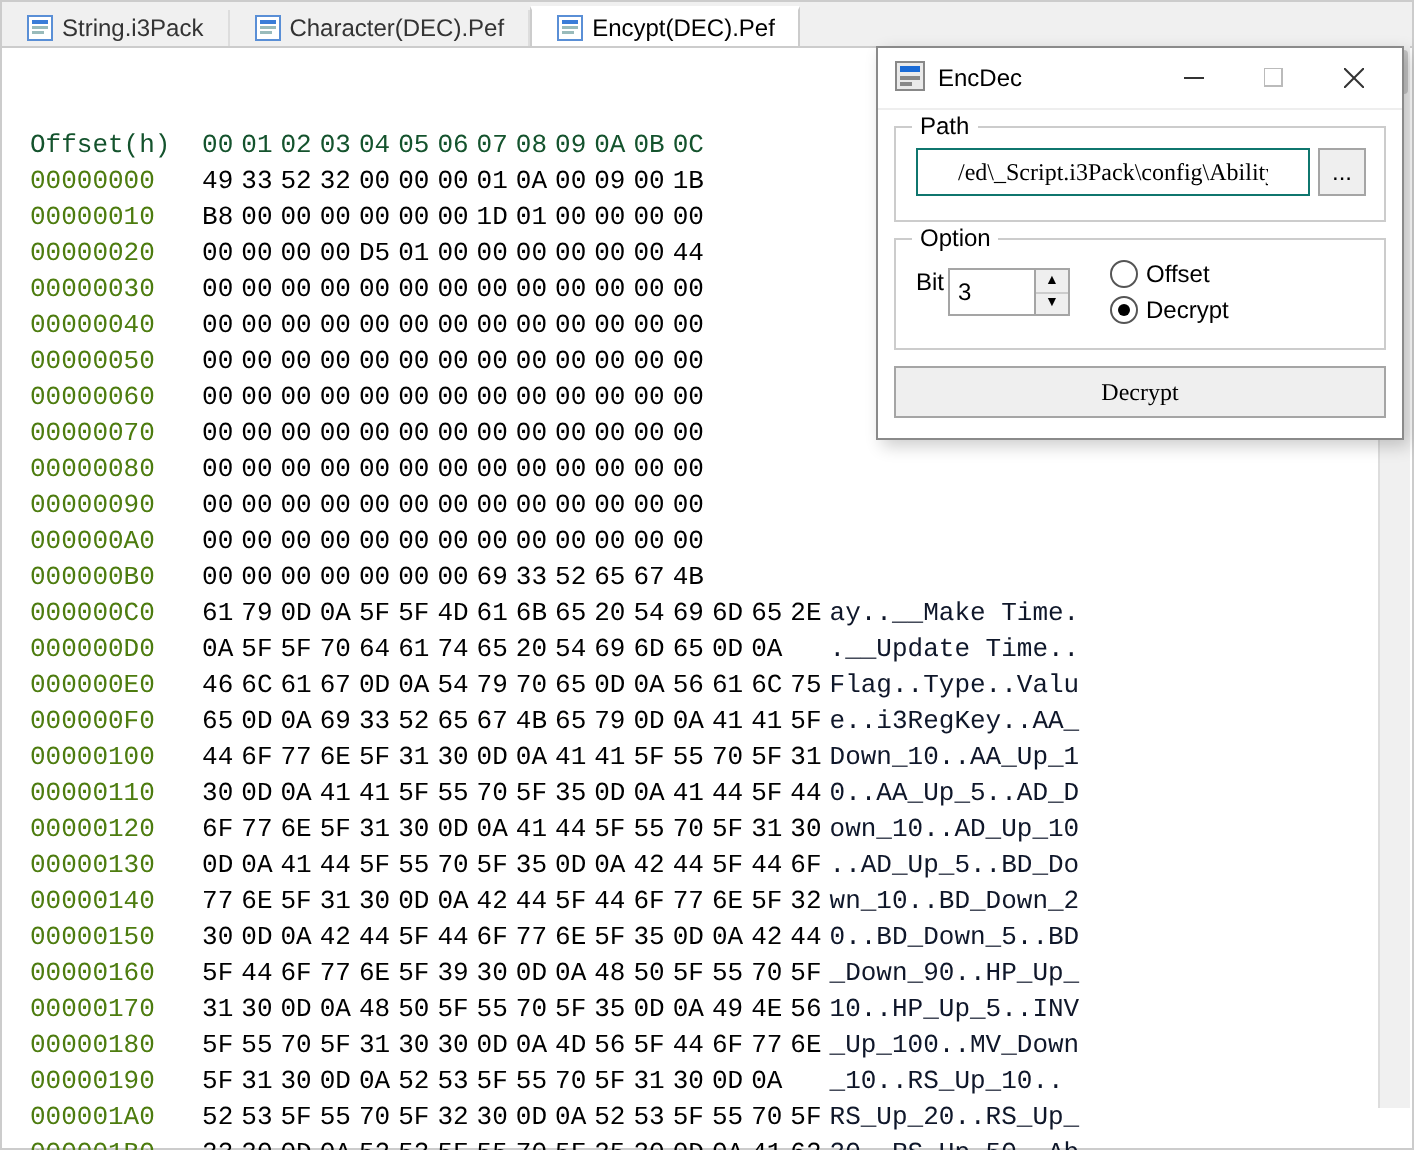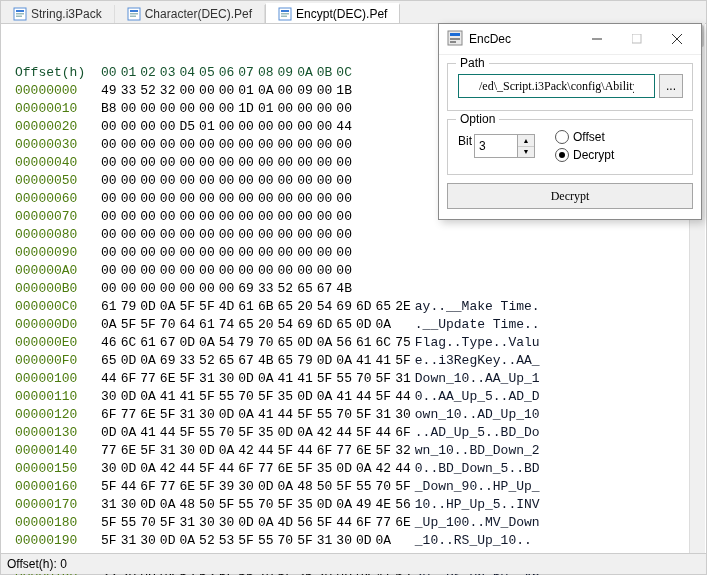--- a/index.html
+++ b/index.html
@@ -92,23 +92,20 @@
   <table>
     <thead><tr id="hex-head"><td class="offset-h">Offset(h)</td><td>&nbsp;</td><td class="offset-h">00</td><td class="offset-h">01</td><td class="offset-h">02</td><td class="offset-h">03</td><td class="offset-h">04</td><td class="offset-h">05</td><td class="offset-h">06</td><td class="offset-h">07</td><td class="offset-h">08</td><td class="offset-h">09</td><td class="offset-h">0A</td><td class="offset-h">0B</td><td class="offset-h">0C</td><td>&nbsp;</td></tr></thead>
     <tbody id="hex-body"><tr><td class="offset">00000000</td><td>&nbsp;</td><td class="byte">49</td><td class="byte">33</td><td class="byte">52</td><td class="byte">32</td><td class="byte">00</td><td class="byte">00</td><td class="byte">00</td><td class="byte">01</td><td class="byte">0A</td><td class="byte">00</td><td class="byte">09</td><td class="byte">00</td><td class="byte">1B</td><td>&nbsp;&nbsp;</td><td>&nbsp;&nbsp;</td><td>&nbsp;&nbsp;</td><td class="ascii"></td></tr><tr><td class="offset">00000010</td><td>&nbsp;</td><td class="byte">B8</td><td class="byte">00</td><td class="byte">00</td><td class="byte">00</td><td class="byte">00</td><td class="byte">00</td><td class="byte">00</td><td class="byte">1D</td><td class="byte">01</td><td class="byte">00</td><td class="byte">00</td><td class="byte">00</td><td class="byte">00</td><td>&nbsp;&nbsp;</td><td>&nbsp;&nbsp;</td><td>&nbsp;&nbsp;</td><td class="ascii"></td></tr><tr><td class="offset">00000020</td><td>&nbsp;</td><td class="byte">00</td><td class="byte">00</td><td class="byte">00</td><td class="byte">00</td><td class="byte">D5</td><td class="byte">01</td><td class="byte">00</td><td class="byte">00</td><td class="byte">00</td><td class="byte">00</td><td class="byte">00</td><td class="byte">00</td><td class="byte">44</td><td>&nbsp;&nbsp;</td><td>&nbsp;&nbsp;</td><td>&nbsp;&nbsp;</td><td class="ascii"></td></tr><tr><td class="offset">00000030</td><td>&nbsp;</td><td class="byte">00</td><td class="byte">00</td><td class="byte">00</td><td class="byte">00</td><td class="byte">00</td><td class="byte">00</td><td class="byte">00</td><td class="byte">00</td><td class="byte">00</td><td class="byte">00</td><td class="byte">00</td><td class="byte">00</td><td class="byte">00</td><td>&nbsp;&nbsp;</td><td>&nbsp;&nbsp;</td><td>&nbsp;&nbsp;</td><td class="ascii"></td></tr><tr><td class="offset">00000040</td><td>&nbsp;</td><td class="byte">00</td><td class="byte">00</td><td class="byte">00</td><td class="byte">00</td><td class="byte">00</td><td class="byte">00</td><td class="byte">00</td><td class="byte">00</td><td class="byte">00</td><td class="byte">00</td><td class="byte">00</td><td class="byte">00</td><td class="byte">00</td><td>&nbsp;&nbsp;</td><td>&nbsp;&nbsp;</td><td>&nbsp;&nbsp;</td><td class="ascii"></td></tr><tr><td class="offset">00000050</td><td>&nbsp;</td><td class="byte">00</td><td class="byte">00</td><td class="byte">00</td><td class="byte">00</td><td class="byte">00</td><td class="byte">00</td><td class="byte">00</td><td class="byte">00</td><td class="byte">00</td><td class="byte">00</td><td class="byte">00</td><td class="byte">00</td><td class="byte">00</td><td>&nbsp;&nbsp;</td><td>&nbsp;&nbsp;</td><td>&nbsp;&nbsp;</td><td class="ascii"></td></tr><tr><td class="offset">00000060</td><td>&nbsp;</td><td class="byte">00</td><td class="byte">00</td><td class="byte">00</td><td class="byte">00</td><td class="byte">00</td><td class="byte">00</td><td class="byte">00</td><td class="byte">00</td><td class="byte">00</td><td class="byte">00</td><td class="byte">00</td><td class="byte">00</td><td class="byte">00</td><td>&nbsp;&nbsp;</td><td>&nbsp;&nbsp;</td><td>&nbsp;&nbsp;</td><td class="ascii"></td></tr><tr><td class="offset">00000070</td><td>&nbsp;</td><td class="byte">00</td><td class="byte">00</td><td class="byte">00</td><td class="byte">00</td><td class="byte">00</td><td class="byte">00</td><td class="byte">00</td><td class="byte">00</td><td class="byte">00</td><td class="byte">00</td><td class="byte">00</td><td class="byte">00</td><td class="byte">00</td><td>&nbsp;&nbsp;</td><td>&nbsp;&nbsp;</td><td>&nbsp;&nbsp;</td><td class="ascii"></td></tr><tr><td class="offset">00000080</td><td>&nbsp;</td><td class="byte">00</td><td class="byte">00</td><td class="byte">00</td><td class="byte">00</td><td class="byte">00</td><td class="byte">00</td><td class="byte">00</td><td class="byte">00</td><td class="byte">00</td><td class="byte">00</td><td class="byte">00</td><td class="byte">00</td><td class="byte">00</td><td>&nbsp;&nbsp;</td><td>&nbsp;&nbsp;</td><td>&nbsp;&nbsp;</td><td class="ascii"></td></tr><tr><td class="offset">00000090</td><td>&nbsp;</td><td class="byte">00</td><td class="byte">00</td><td class="byte">00</td><td class="byte">00</td><td class="byte">00</td><td class="byte">00</td><td class="byte">00</td><td class="byte">00</td><td class="byte">00</td><td class="byte">00</td><td class="byte">00</td><td class="byte">00</td><td class="byte">00</td><td>&nbsp;&nbsp;</td><td>&nbsp;&nbsp;</td><td>&nbsp;&nbsp;</td><td class="ascii"></td></tr><tr><td class="offset">000000A0</td><td>&nbsp;</td><td class="byte">00</td><td class="byte">00</td><td class="byte">00</td><td class="byte">00</td><td class="byte">00</td><td class="byte">00</td><td class="byte">00</td><td class="byte">00</td><td class="byte">00</td><td class="byte">00</td><td class="byte">00</td><td class="byte">00</td><td class="byte">00</td><td>&nbsp;&nbsp;</td><td>&nbsp;&nbsp;</td><td>&nbsp;&nbsp;</td><td class="ascii"></td></tr><tr><td class="offset">000000B0</td><td>&nbsp;</td><td class="byte">00</td><td class="byte">00</td><td class="byte">00</td><td class="byte">00</td><td class="byte">00</td><td class="byte">00</td><td class="byte">00</td><td class="byte">69</td><td class="byte">33</td><td class="byte">52</td><td class="byte">65</td><td class="byte">67</td><td class="byte">4B</td><td>&nbsp;&nbsp;</td><td>&nbsp;&nbsp;</td><td>&nbsp;&nbsp;</td><td class="ascii"></td></tr><tr><td class="offset">000000C0</td><td>&nbsp;</td><td class="byte">61</td><td class="byte">79</td><td class="byte">0D</td><td class="byte">0A</td><td class="byte">5F</td><td class="byte">5F</td><td class="byte">4D</td><td class="byte">61</td><td class="byte">6B</td><td class="byte">65</td><td class="byte">20</td><td class="byte">54</td><td class="byte">69</td><td class="byte">6D</td><td class="byte">65</td><td class="byte">2E</td><td class="ascii">ay..__Make Time.</td></tr><tr><td class="offset">000000D0</td><td>&nbsp;</td><td class="byte">0A</td><td class="byte">5F</td><td class="byte">5F</td><td class="byte">70</td><td class="byte">64</td><td class="byte">61</td><td class="byte">74</td><td class="byte">65</td><td class="byte">20</td><td class="byte">54</td><td class="byte">69</td><td class="byte">6D</td><td class="byte">65</td><td class="byte">0D</td><td class="byte">0A</td><td>&nbsp;&nbsp;</td><td class="ascii">.__Update Time..</td></tr><tr><td class="offset">000000E0</td><td>&nbsp;</td><td class="byte">46</td><td class="byte">6C</td><td class="byte">61</td><td class="byte">67</td><td class="byte">0D</td><td class="byte">0A</td><td class="byte">54</td><td class="byte">79</td><td class="byte">70</td><td class="byte">65</td><td class="byte">0D</td><td class="byte">0A</td><td class="byte">56</td><td class="byte">61</td><td class="byte">6C</td><td class="byte">75</td><td class="ascii">Flag..Type..Valu</td></tr><tr><td class="offset">000000F0</td><td>&nbsp;</td><td class="byte">65</td><td class="byte">0D</td><td class="byte">0A</td><td class="byte">69</td><td class="byte">33</td><td class="byte">52</td><td class="byte">65</td><td class="byte">67</td><td class="byte">4B</td><td class="byte">65</td><td class="byte">79</td><td class="byte">0D</td><td class="byte">0A</td><td class="byte">41</td><td class="byte">41</td><td class="byte">5F</td><td class="ascii">e..i3RegKey..AA_</td></tr><tr><td class="offset">00000100</td><td>&nbsp;</td><td class="byte">44</td><td class="byte">6F</td><td class="byte">77</td><td class="byte">6E</td><td class="byte">5F</td><td class="byte">31</td><td class="byte">30</td><td class="byte">0D</td><td class="byte">0A</td><td class="byte">41</td><td class="byte">41</td><td class="byte">5F</td><td class="byte">55</td><td class="byte">70</td><td class="byte">5F</td><td class="byte">31</td><td class="ascii">Down_10..AA_Up_1</td></tr><tr><td class="offset">00000110</td><td>&nbsp;</td><td class="byte">30</td><td class="byte">0D</td><td class="byte">0A</td><td class="byte">41</td><td class="byte">41</td><td class="byte">5F</td><td class="byte">55</td><td class="byte">70</td><td class="byte">5F</td><td class="byte">35</td><td class="byte">0D</td><td class="byte">0A</td><td class="byte">41</td><td class="byte">44</td><td class="byte">5F</td><td class="byte">44</td><td class="ascii">0..AA_Up_5..AD_D</td></tr><tr><td class="offset">00000120</td><td>&nbsp;</td><td class="byte">6F</td><td class="byte">77</td><td class="byte">6E</td><td class="byte">5F</td><td class="byte">31</td><td class="byte">30</td><td class="byte">0D</td><td class="byte">0A</td><td class="byte">41</td><td class="byte">44</td><td class="byte">5F</td><td class="byte">55</td><td class="byte">70</td><td class="byte">5F</td><td class="byte">31</td><td class="byte">30</td><td class="ascii">own_10..AD_Up_10</td></tr><tr><td class="offset">00000130</td><td>&nbsp;</td><td class="byte">0D</td><td class="byte">0A</td><td class="byte">41</td><td class="byte">44</td><td class="byte">5F</td><td class="byte">55</td><td class="byte">70</td><td class="byte">5F</td><td class="byte">35</td><td class="byte">0D</td><td class="byte">0A</td><td class="byte">42</td><td class="byte">44</td><td class="byte">5F</td><td class="byte">44</td><td class="byte">6F</td><td class="ascii">..AD_Up_5..BD_Do</td></tr><tr><td class="offset">00000140</td><td>&nbsp;</td><td class="byte">77</td><td class="byte">6E</td><td class="byte">5F</td><td class="byte">31</td><td class="byte">30</td><td class="byte">0D</td><td class="byte">0A</td><td class="byte">42</td><td class="byte">44</td><td class="byte">5F</td><td class="byte">44</td><td class="byte">6F</td><td class="byte">77</td><td class="byte">6E</td><td class="byte">5F</td><td class="byte">32</td><td class="ascii">wn_10..BD_Down_2</td></tr><tr><td class="offset">00000150</td><td>&nbsp;</td><td class="byte">30</td><td class="byte">0D</td><td class="byte">0A</td><td class="byte">42</td><td class="byte">44</td><td class="byte">5F</td><td class="byte">44</td><td class="byte">6F</td><td class="byte">77</td><td class="byte">6E</td><td class="byte">5F</td><td class="byte">35</td><td class="byte">0D</td><td class="byte">0A</td><td class="byte">42</td><td class="byte">44</td><td class="ascii">0..BD_Down_5..BD</td></tr><tr><td class="offset">00000160</td><td>&nbsp;</td><td class="byte">5F</td><td class="byte">44</td><td class="byte">6F</td><td class="byte">77</td><td class="byte">6E</td><td class="byte">5F</td><td class="byte">39</td><td class="byte">30</td><td class="byte">0D</td><td class="byte">0A</td><td class="byte">48</td><td class="byte">50</td><td class="byte">5F</td><td class="byte">55</td><td class="byte">70</td><td class="byte">5F</td><td class="ascii">_Down_90..HP_Up_</td></tr><tr><td class="offset">00000170</td><td>&nbsp;</td><td class="byte">31</td><td class="byte">30</td><td class="byte">0D</td><td class="byte">0A</td><td class="byte">48</td><td class="byte">50</td><td class="byte">5F</td><td class="byte">55</td><td class="byte">70</td><td class="byte">5F</td><td class="byte">35</td><td class="byte">0D</td><td class="byte">0A</td><td class="byte">49</td><td class="byte">4E</td><td class="byte">56</td><td class="ascii">10..HP_Up_5..INV</td></tr><tr><td class="offset">00000180</td><td>&nbsp;</td><td class="byte">5F</td><td class="byte">55</td><td class="byte">70</td><td class="byte">5F</td><td class="byte">31</td><td class="byte">30</td><td class="byte">30</td><td class="byte">0D</td><td class="byte">0A</td><td class="byte">4D</td><td class="byte">56</td><td class="byte">5F</td><td class="byte">44</td><td class="byte">6F</td><td class="byte">77</td><td class="byte">6E</td><td class="ascii">_Up_100..MV_Down</td></tr><tr><td class="offset">00000190</td><td>&nbsp;</td><td class="byte">5F</td><td class="byte">31</td><td class="byte">30</td><td class="byte">0D</td><td class="byte">0A</td><td class="byte">52</td><td class="byte">53</td><td class="byte">5F</td><td class="byte">55</td><td class="byte">70</td><td class="byte">5F</td><td class="byte">31</td><td class="byte">30</td><td class="byte">0D</td><td class="byte">0A</td><td>&nbsp;&nbsp;</td><td class="ascii">_10..RS_Up_10..</td></tr><tr><td class="offset">000001A0</td><td>&nbsp;</td><td class="byte">52</td><td class="byte">53</td><td class="byte">5F</td><td class="byte">55</td><td class="byte">70</td><td class="byte">5F</td><td class="byte">32</td><td class="byte">30</td><td class="byte">0D</td><td class="byte">0A</td><td class="byte">52</td><td class="byte">53</td><td class="byte">5F</td><td class="byte">55</td><td class="byte">70</td><td class="byte">5F</td><td class="ascii">RS_Up_20..RS_Up_</td></tr><tr><td class="offset">000001B0</td><td>&nbsp;</td><td class="byte">33</td><td class="byte">30</td><td class="byte">0D</td><td class="byte">0A</td><td class="byte">52</td><td class="byte">53</td><td class="byte">5F</td><td class="byte">55</td><td class="byte">70</td><td class="byte">5F</td><td class="byte">35</td><td class="byte">30</td><td class="byte">0D</td><td class="byte">0A</td><td class="byte">41</td><td class="byte">62</td><td class="ascii">30..RS_Up_50..Ab</td></tr></tbody>
   </table>
 </div>
 
 <div class="vscroll">
   <div class="thumb"></div>
 </div>
 
-<div class="statusbar">
-  <span>Offset(h): 0</span>
-</div>
 
 <div class="dialog">
   <div class="titlebar">
     <span class="ico">
       <svg width="16" height="16">
             <rect x="1" y="1" width="14" height="14" fill="#eaeaea" stroke="#888"></rect>
             <rect x="3" y="3" width="10" height="3" fill="#1a6bd6"></rect>
             <rect x="3" y="8" width="10" height="2" fill="#888"></rect>
             <rect x="3" y="11" width="6" height="2" fill="#888"></rect>
           </svg>

